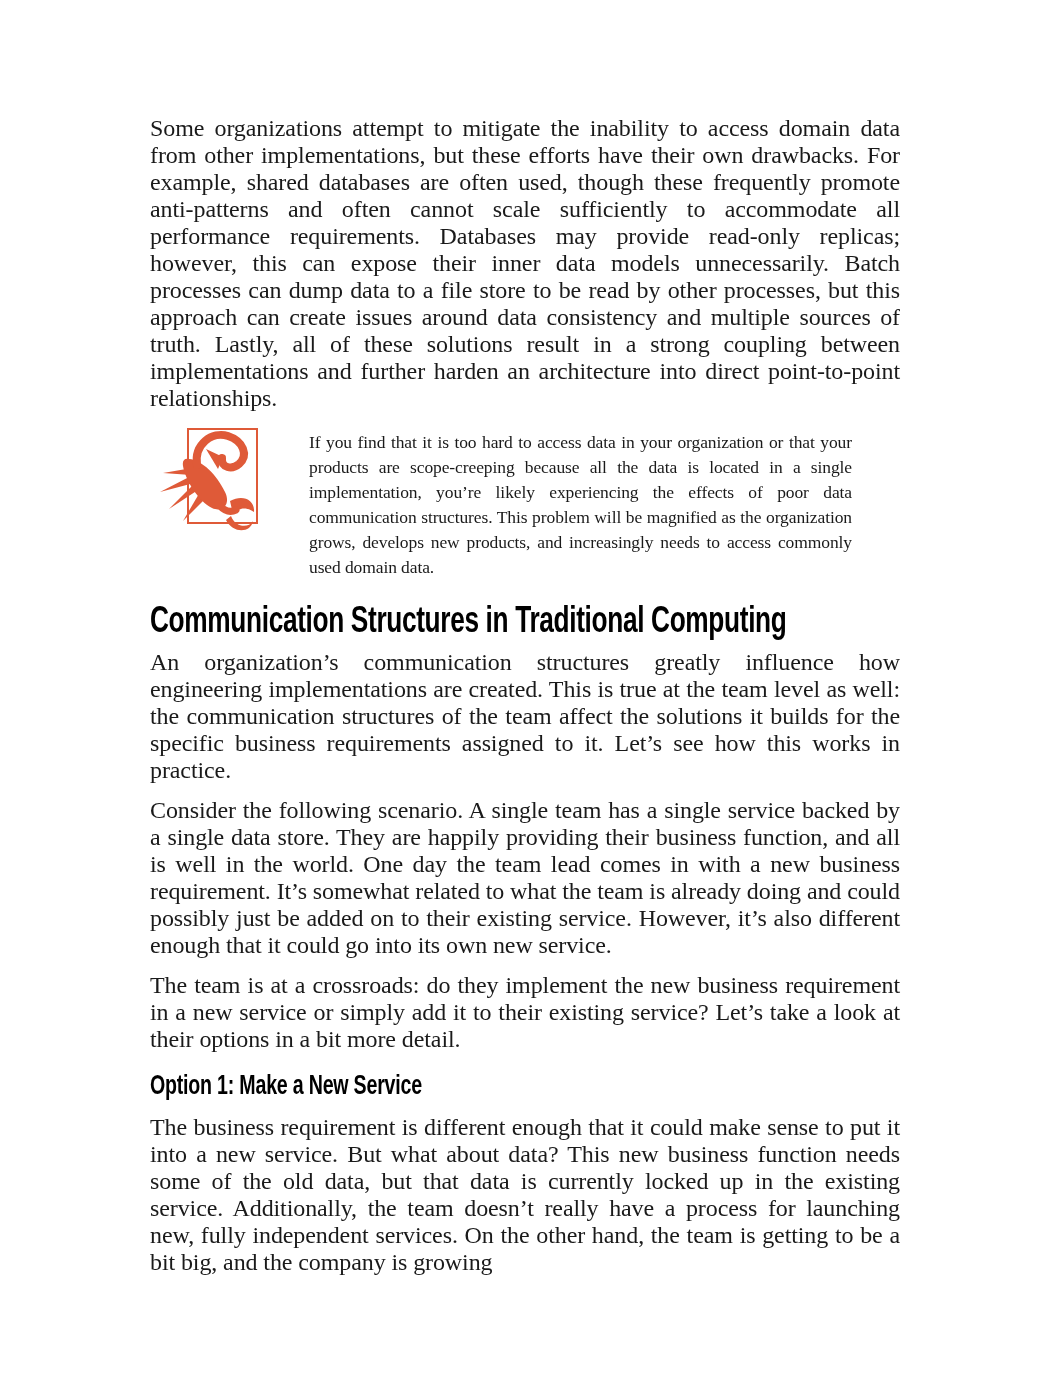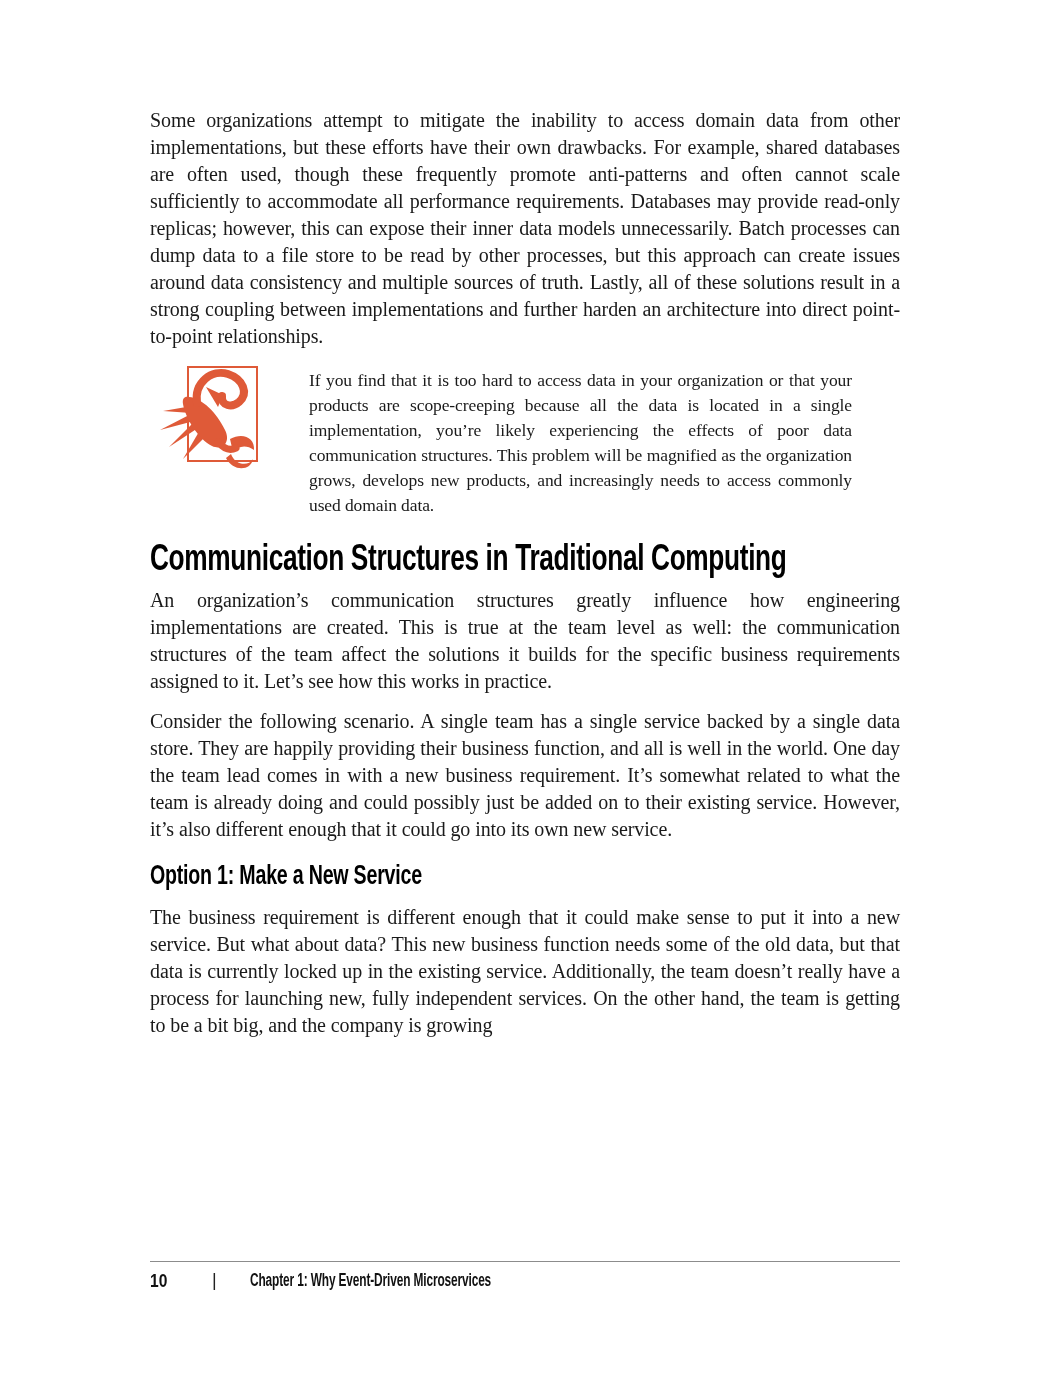--- a/index.html
+++ b/index.html
@@ -22,22 +22,22 @@
     font-family: "Liberation Serif", serif;
     color: var(--text);
   }
   .content {
     position: absolute;
     left: 150px;
     top: 107px;
     width: 750px;
   }
   .content p {
-    margin: 0 0 13px 0;
-    font-size: 20px;
+    margin: 8px 0 13px 0;
+    font-size: 24px;
     line-height: 27px;
     text-align: justify;
     letter-spacing: -0.1px;
   }
   
   .note {
     display: flex;
     margin: 18px 0 20px 0;
     gap: 24px;
   }
@@ -171,28 +171,22 @@
       </div>
       <p class="note-text">If you find that it is too hard to access data in your organization or that your products are scope-creeping because all the data is located in a single implementation, you’re likely experiencing the effects of poor data communication structures. This problem will be magnified as the organization grows, develops new products, and increasingly needs to access commonly used domain data.</p>
     </div>
 
     <h1 class="section-heading">Communication Structures in Traditional Computing</h1>
 
     <p>An organization’s communication structures greatly influence how engineering implementations are created. This is true at the team level as well: the communication structures of the team affect the solutions it builds for the specific business requirements assigned to it. Let’s see how this works in practice.</p>
 
     <p>Consider the following scenario. A single team has a single service backed by a single data store. They are happily providing their business function, and all is well in the world. One day the team lead comes in with a new business requirement. It’s somewhat related to what the team is already doing and could possibly just be added on to their existing service. However, it’s also different enough that it could go into its own new service.</p>
 
+    <p>The team is at a crossroads: do they implement the new business requirement in a new service or simply add it to their existing service? Let’s take a look at their options in a bit more detail.</p>
 
     <h2 class="subsection-heading">Option 1: Make a New Service</h2>
 
     <p>The business requirement is different enough that it could make sense to put it into a new service. But what about data? This new business function needs some of the old data, but that data is currently locked up in the existing service. Additionally, the team doesn’t really have a process for launching new, fully independent services. On the other hand, the team is getting to be a bit big, and the company is growing</p>
 
   </div>
 
-  <div class="footer">
-    <div class="footer-row">
-      <span class="page-number">10</span>
-      <span class="footer-separator">|</span>
-      <span class="chapter-title">Chapter 1: Why Event-Driven Microservices</span>
-    </div>
-  </div>
 
 </div>
 
 </body></html>

